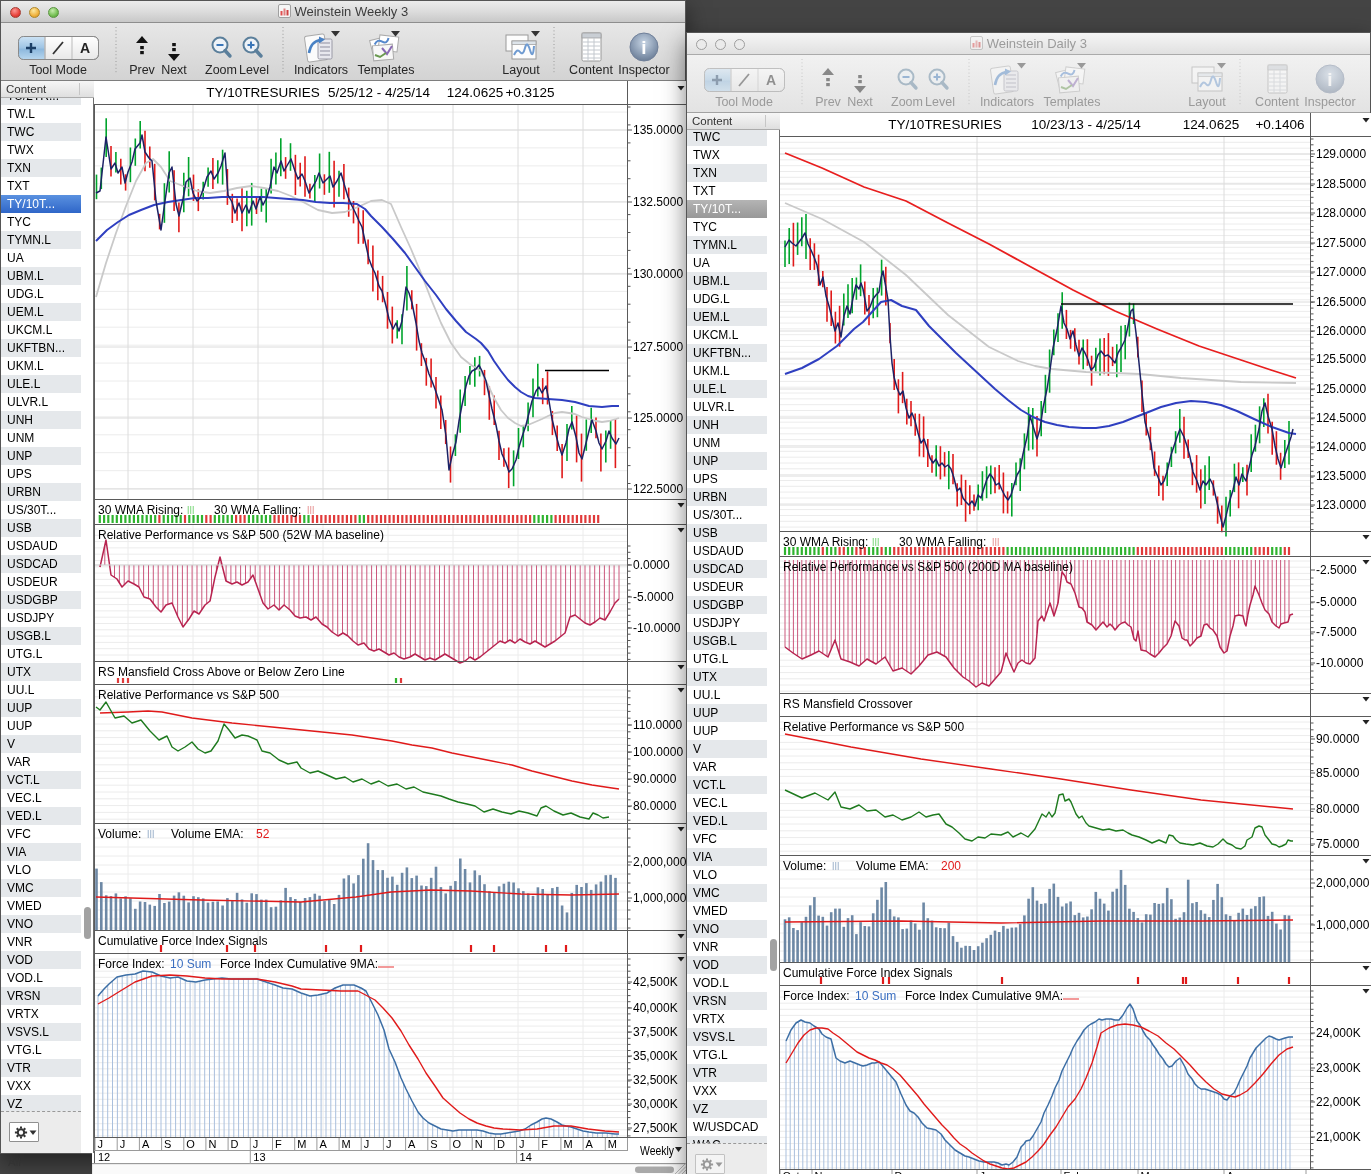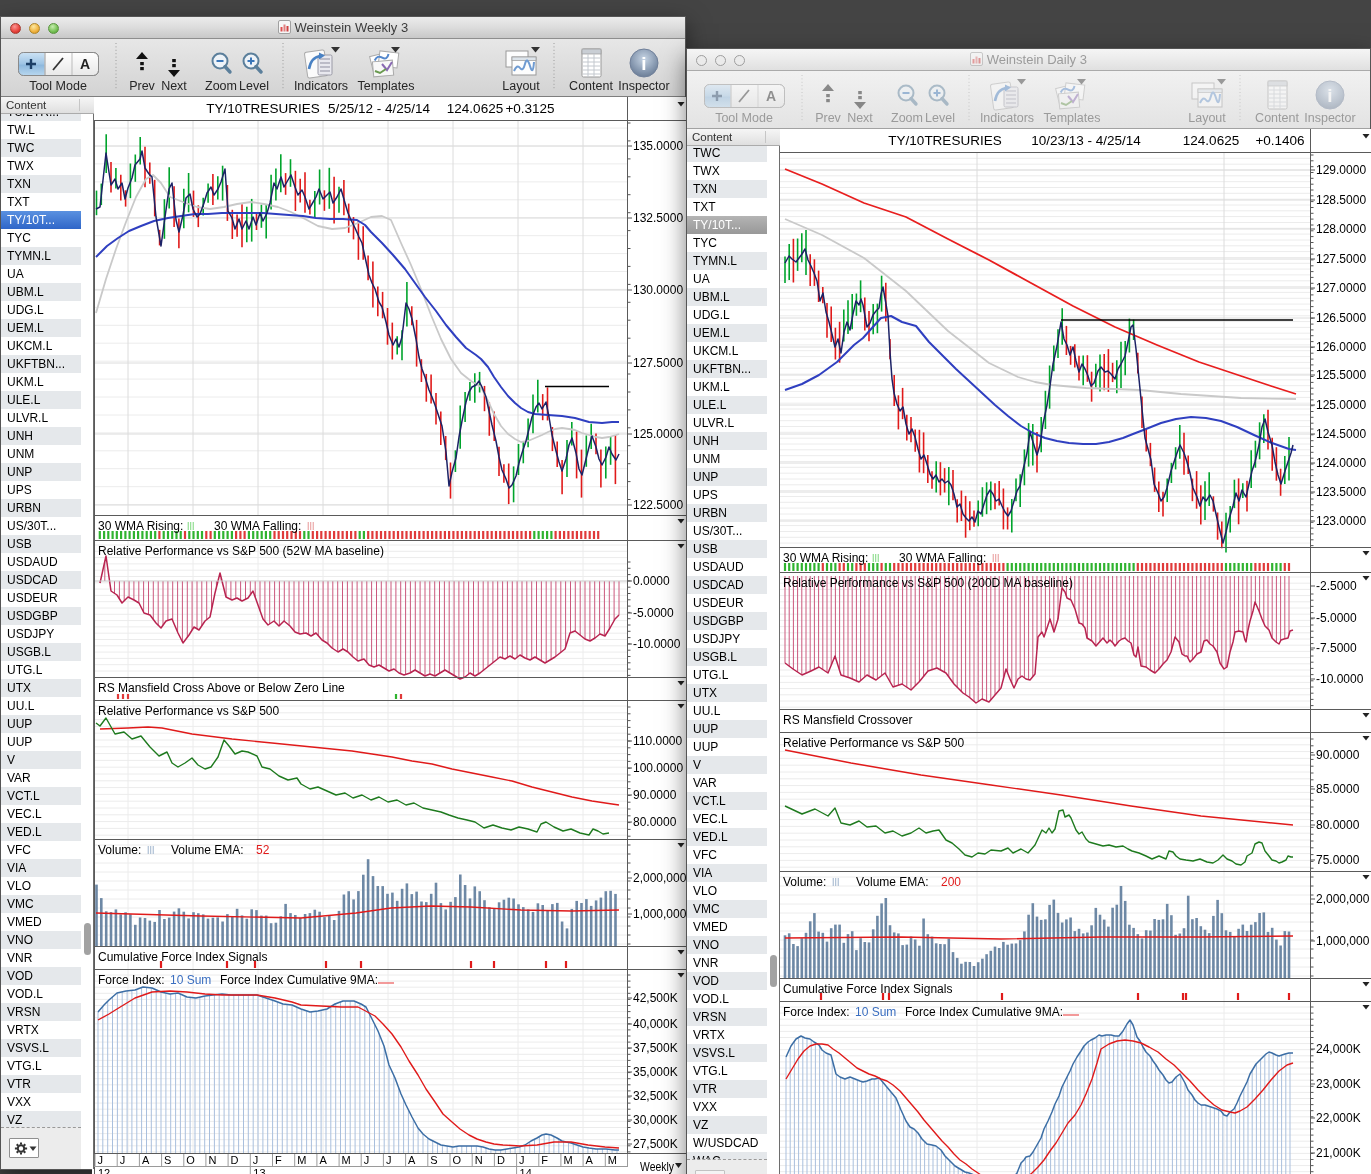--- a/index.html
+++ b/index.html
@@ -1,17 +1,17 @@
 <!DOCTYPE html>
 <html><head><meta charset="utf-8"><title>Weinstein</title>
 <style>
 * { margin:0; padding:0; box-sizing:border-box; }
 html,body { width:1371px; height:1174px; overflow:hidden; background:#444;
   font-family:"Liberation Sans", sans-serif; }
-.win { position:absolute; top:16px; width:686px; height:1154px; border:1px solid #555;
+.win { position:absolute; top:0; width:686px; height:1154px; border:1px solid #555;
   box-shadow: 0 8px 22px rgba(0,0,0,.5); background:#e8e8e8; }
 .win.inactive { width:685px;margin-top:32px; }
 .tbar { position:absolute; top:0; left:0; right:0; height:22px;
   background:linear-gradient(#ececec,#dcdcdc 50%,#c8c8c8); border-bottom:1px solid #8e8e8e; }
 .inactive .tbar { background:linear-gradient(#f5f5f5,#ebebeb 50%,#e0e0e0); border-bottom:1px solid #aaa; }
 .tl { position:absolute; top:5.5px; width:11px; height:11px; border-radius:50%; border:0.5px solid; }
 .tli { background:#ebebeb; border-color:#9e9e9e !important; }
 .ttl { position:absolute; left:0; right:0; top:3px; text-align:center; font-size:13px; }
 .toolbar { position:absolute; top:22px; left:0; right:0; height:58px;
   background:linear-gradient(#e7e7e7,#d3d3d3); border-bottom:1px solid #7e7e7e; }

